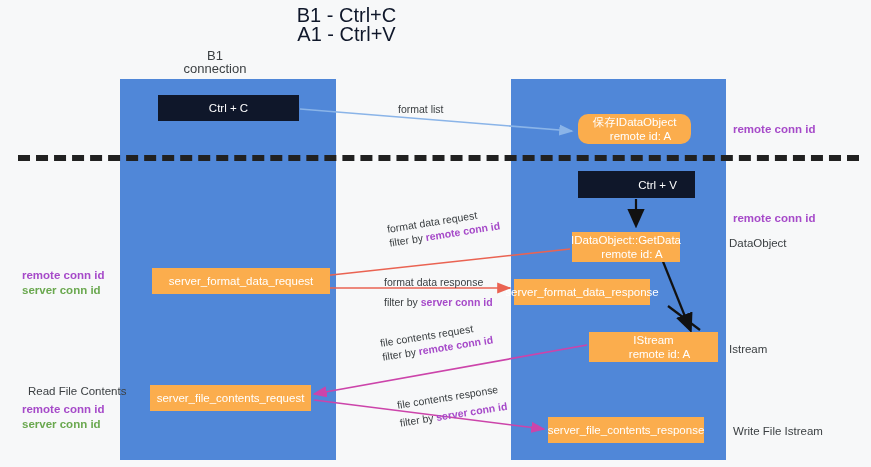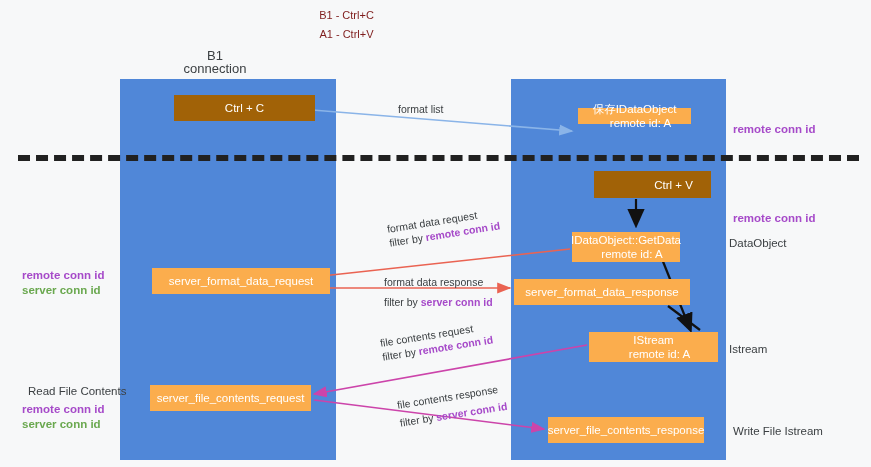--- a/index.html
+++ b/index.html
@@ -9,21 +9,21 @@
     font-family:"Liberation Sans","DejaVu Sans",sans-serif;
     position:relative;overflow:hidden;
     color:#3c4043;
   }
   .stage{position:absolute;left:0;top:0;width:871px;height:467px;}
   .abs{position:absolute;}
 
   
   #title{
     left:0;top:6px;width:693px;text-align:center;
-    font-size:11px;line-height:19px;color:#7f1d1d;white-space:pre-line;
+    font-size:20px;line-height:19px;color:#0f172a;white-space:pre-line;
   }
 
   
   .colhead{
     font-size:13px;line-height:13px;text-align:center;color:#3c4043;
     white-space:pre-line;
   }
   #head-b1{left:155px;top:49px;width:120px;}
   #head-a1{left:555px;top:49px;width:120px;}
 
@@ -37,30 +37,30 @@
     left:18px;top:155px;width:841px;height:0;
     border-top:6px dashed #212121;
   }
 
   
   .node{
     box-sizing:border-box;
     display:flex;flex-direction:column;align-items:center;justify-content:center;
     text-align:center;color:#ffffff;font-size:11.5px;line-height:14px;
   }
-  .green{background:#a16207;margin-left:16px;}
+  .green{background:#0f172a;}
   .orange{background:#fbad4d;}
   .node .l2{display:block;margin-left:12px;}
 
   #n-ctrlc{left:158px;top:95px;width:141px;height:26px;}
-  #n-save-ido{left:578px;top:108px;width:113px;height:16px;}
+  #n-save-ido{left:578px;top:114px;width:113px;height:30px;border-radius:10px;}
   #n-ctrlv{left:578px;top:171px;width:117px;height:27px;padding-left:42px;}
   #n-getdata{left:572px;top:232px;width:108px;height:30px;}
   #n-fmtreq{left:152px;top:268px;width:178px;height:26px;}
-  #n-fmtresp{left:514px;top:279px;width:176px;height:26px;}
+  #n-fmtresp{left:514px;top:279px;width:136px;height:26px;}
   #n-istream{left:589px;top:332px;width:129px;height:30px;}
   #n-filereq{left:150px;top:385px;width:161px;height:26px;}
   #n-fileresp{left:548px;top:417px;width:156px;height:26px;}
 
   
   .side{font-size:11.5px;line-height:15px;color:#3c4043;}
   .conn-remote{color:#a64ac9;font-weight:bold;}
   .conn-server{color:#6aa84f;font-weight:bold;}
 
   #lbl-rc1{left:733px;top:122px;}

